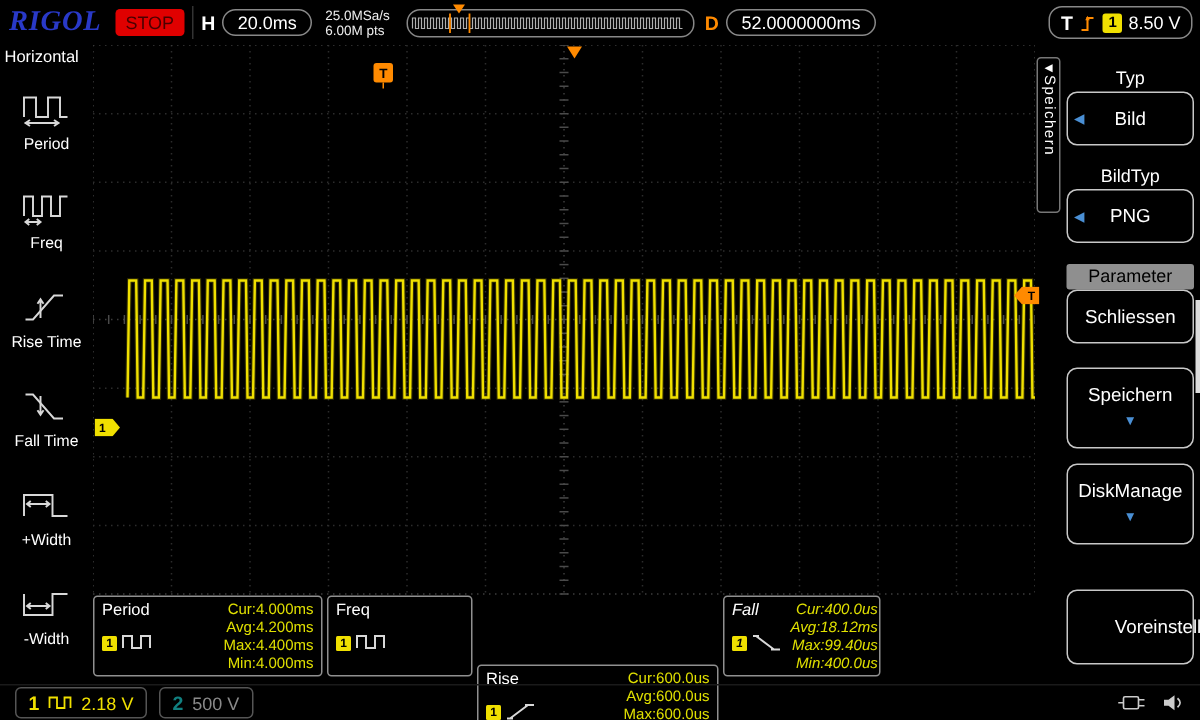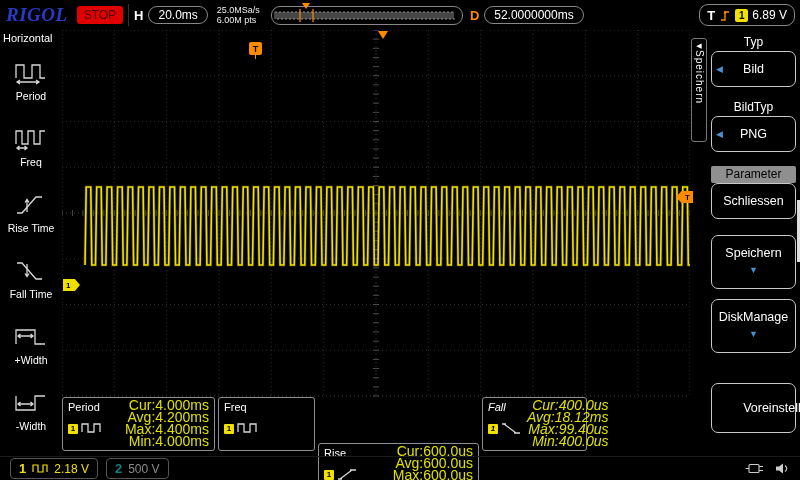--- a/index.html
+++ b/index.html
@@ -67,22 +67,22 @@
   .mbox{border:1px solid #909090;border-radius:3px;height:54px;box-sizing:border-box;
         display:flex;padding:3px 5px;gap:4px;background:#000;}
   .mbox:nth-child(1){width:153px;}
   .mbox:nth-child(2){width:97px;}
   .mbox:nth-child(3){width:161px;margin-top:46px;}
   .mbox:nth-child(4){width:105px;font-style:italic;}
   .mleft{display:flex;flex-direction:column;}
   .mname{font-size:11px;color:#fff;}
   .mico{display:flex;align-items:center;gap:3px;margin-top:9px;}
   .badge1.small{width:10px;height:10px;font-size:8px;border-radius:1px;}
-  .mvals{display:flex;flex-direction:column;align-items:flex-end;font-size:14px;
-         line-height:12px;color:#e0e000;margin-left:auto;white-space:nowrap;justify-content:flex-end;}
+  .mvals{display:flex;flex-direction:column;align-items:flex-end;font-size:10px;
+         line-height:12px;color:#e0e000;margin-left:auto;white-space:nowrap;}
 
   
   .statusbar{position:absolute;left:0;top:456px;width:800px;height:24px;display:flex;
              align-items:center;gap:8px;padding:0 10px;box-sizing:border-box;
              border-top:1px solid #1a1a1a;}
   .chbox{display:flex;align-items:center;gap:6px;border:1px solid #555;border-radius:4px;
          height:19px;padding:0 8px;cursor:pointer;}
   .ch1 .num,.ch1 .scale{color:#f0e000;}
   .num{font-weight:bold;font-size:13px;}
   .scale{font-size:12px;}
@@ -90,21 +90,21 @@
   .ch2 .scale{color:#8a8a8a;}
   .sb-icons{margin-left:auto;display:flex;align-items:center;gap:10px;}
 
   
   .menu{position:absolute;left:690px;top:30px;width:110px;height:426px;}
   .menu-tab{position:absolute;left:1px;top:8px;width:16px;height:104px;border:1px solid #777;
             border-radius:3px;display:flex;flex-direction:column;align-items:center;
             padding-top:2px;box-sizing:border-box;cursor:pointer;}
   .menu-tab .arr{font-size:7px;color:#fff;line-height:9px;}
   .menu-tab .vtext{writing-mode:vertical-rl;font-size:10px;color:#fff;letter-spacing:1px;}
-  .menu-col{position:absolute;left:21px;top:0;width:85px;display:flex;
+  .menu-col{position:absolute;left:21px;top:10px;width:85px;display:flex;
             flex-direction:column;}
   .m-header{font-size:12px;color:#fff;text-align:center;height:17px;line-height:17px;}
   .m-header.grey{background:#8f8f8f;color:#000;border-radius:2px;}
   .m-btn{position:relative;border:1px solid #c8c8c8;border-radius:7px;height:36px;
          display:flex;align-items:center;justify-content:center;font-size:12.5px;
          color:#fff;background:#000;cursor:pointer;box-sizing:border-box;}
   .m-btn .back{position:absolute;left:4px;color:#4a8fd4;font-size:9px;}
   .m-btn.tall{height:54px;flex-direction:column;justify-content:flex-start;
               padding-top:10px;gap:6px;}
   .m-btn .down{color:#4a8fd4;font-size:9px;line-height:9px;}
@@ -142,21 +142,21 @@
     <div class="pillbox">
       <span>52.0000000ms</span>
     </div>
     <div class="tgroup">
       <span class="tlabel">T</span>
       <svg width="12" height="13">
         <path d="M2 11 H6 V3 H10" stroke="#ff8a00" stroke-width="1.4" fill="none"></path>
         <path d="M4.5 4.5 L6 1.5 L7.5 4.5 Z" fill="#ff8a00"></path>
       </svg>
       <span class="badge1">1</span>
-      <span class="tval">6.89 V</span>
+      <span class="tval">8.50 V</span>
     </div>
   </header>
 
   <aside class="sidebar">
     <div class="sb-title">Horizontal</div>
 
     <div class="sb-item">
       <svg width="34" height="26" class="icon-stroke">
         <path d="M2 18 V5 H10 V18 H18 V5 H26 V18 H31"></path>
         <path d="M3 22 H25 M6 20 L3 22 L6 24 M22 20 L25 22 L22 24"></path>

